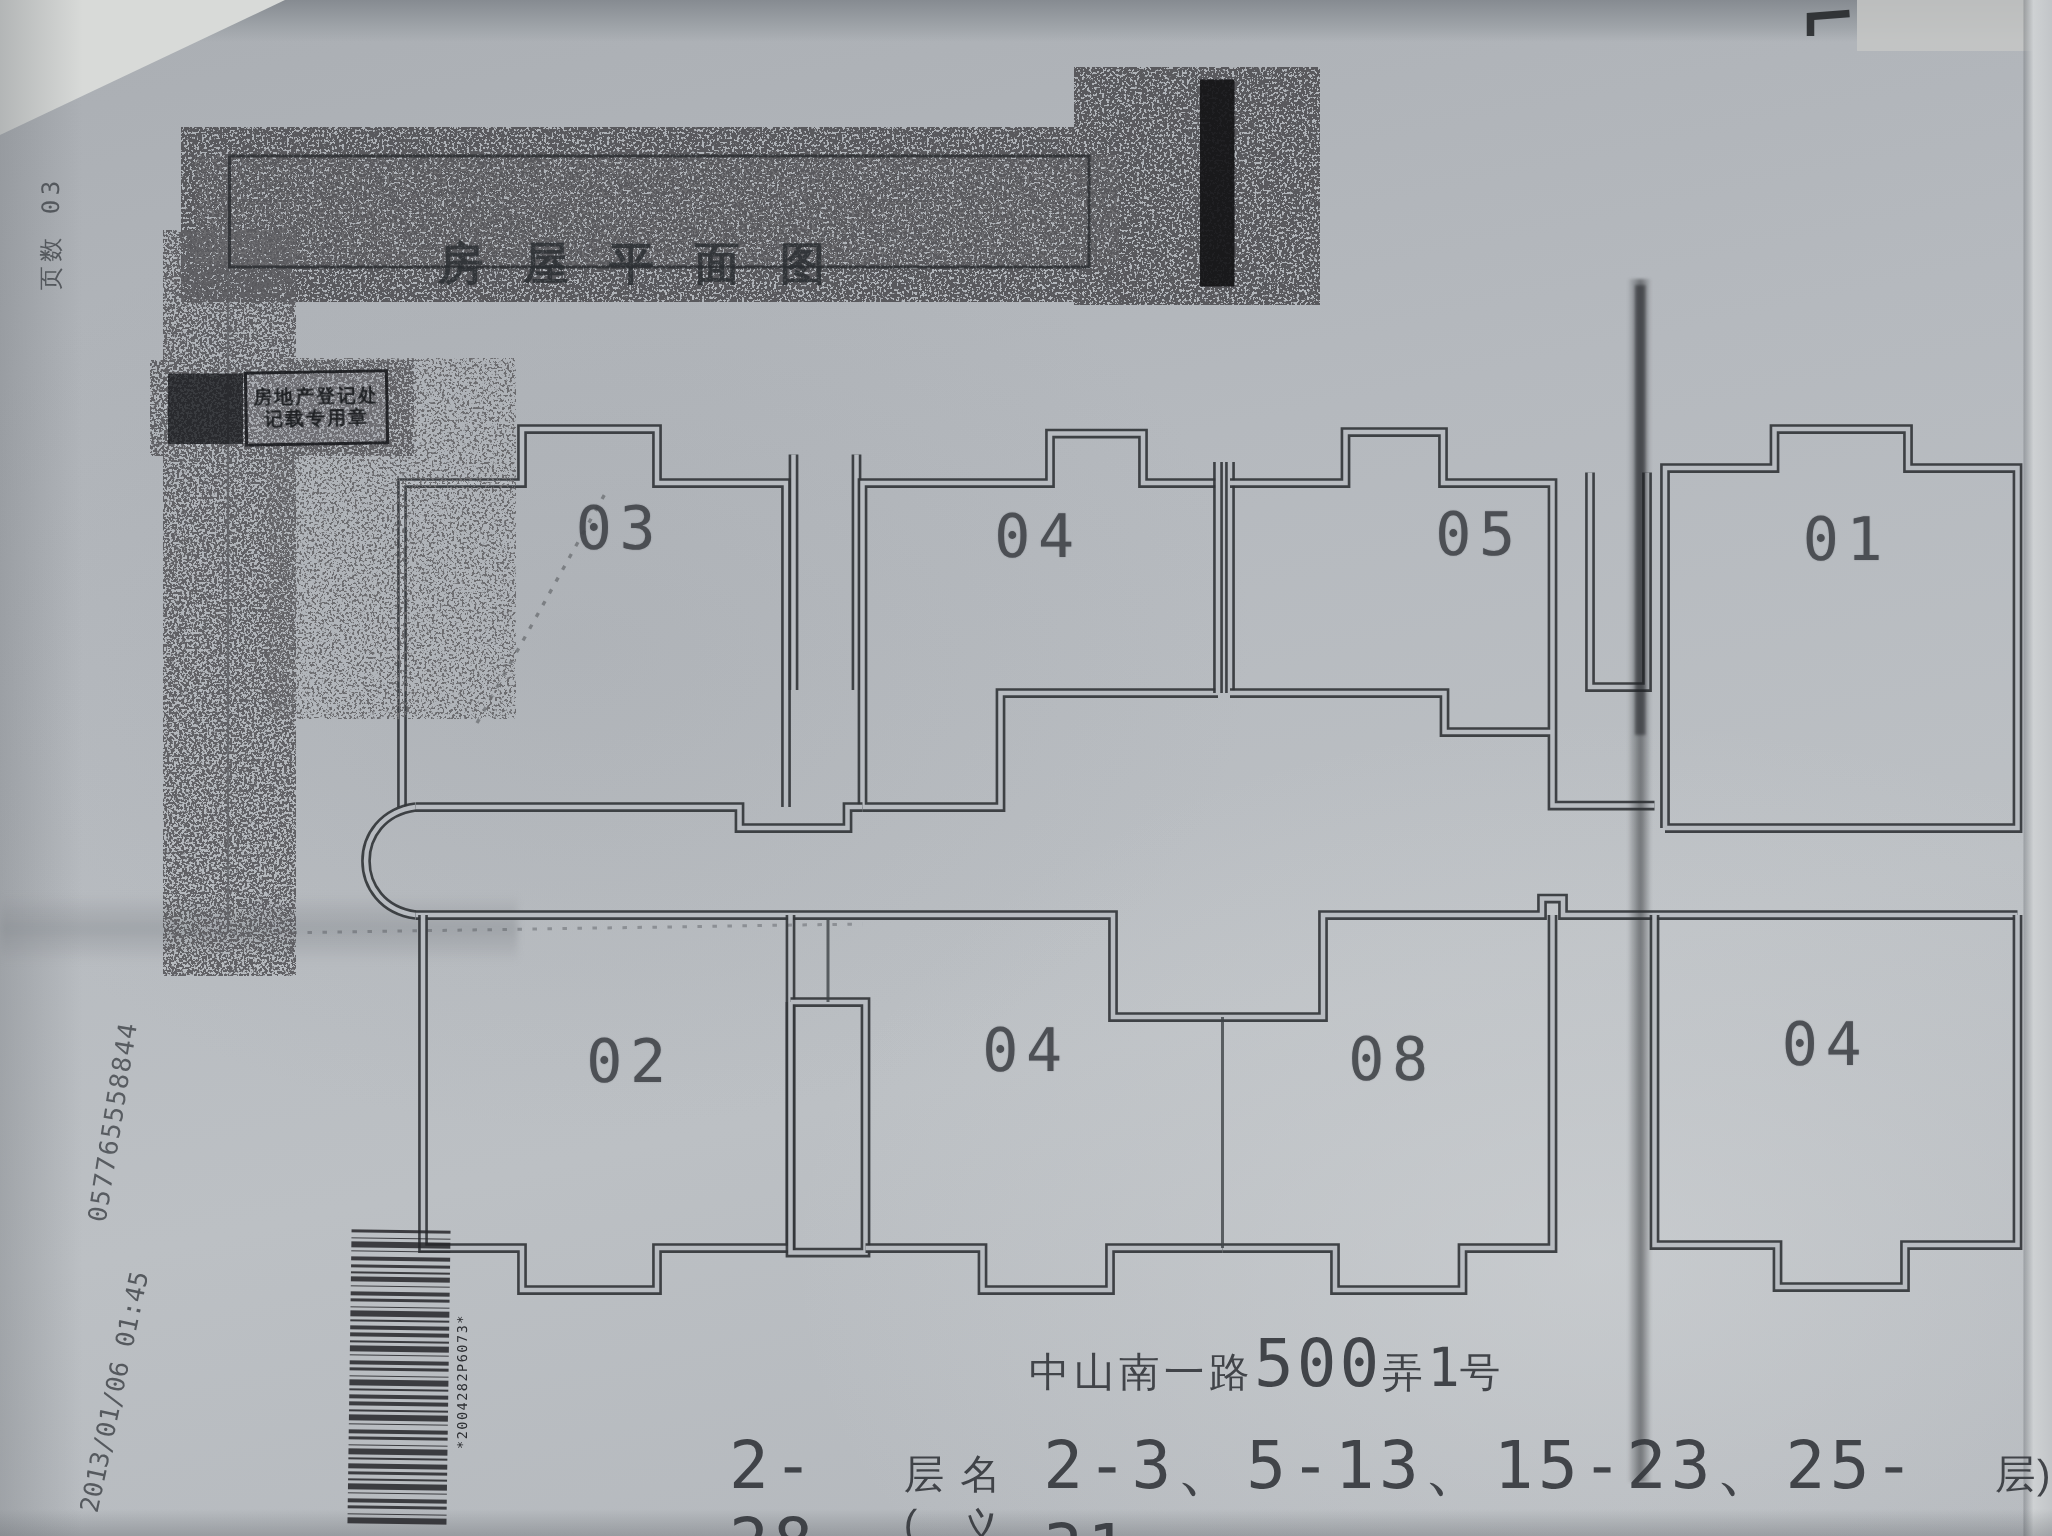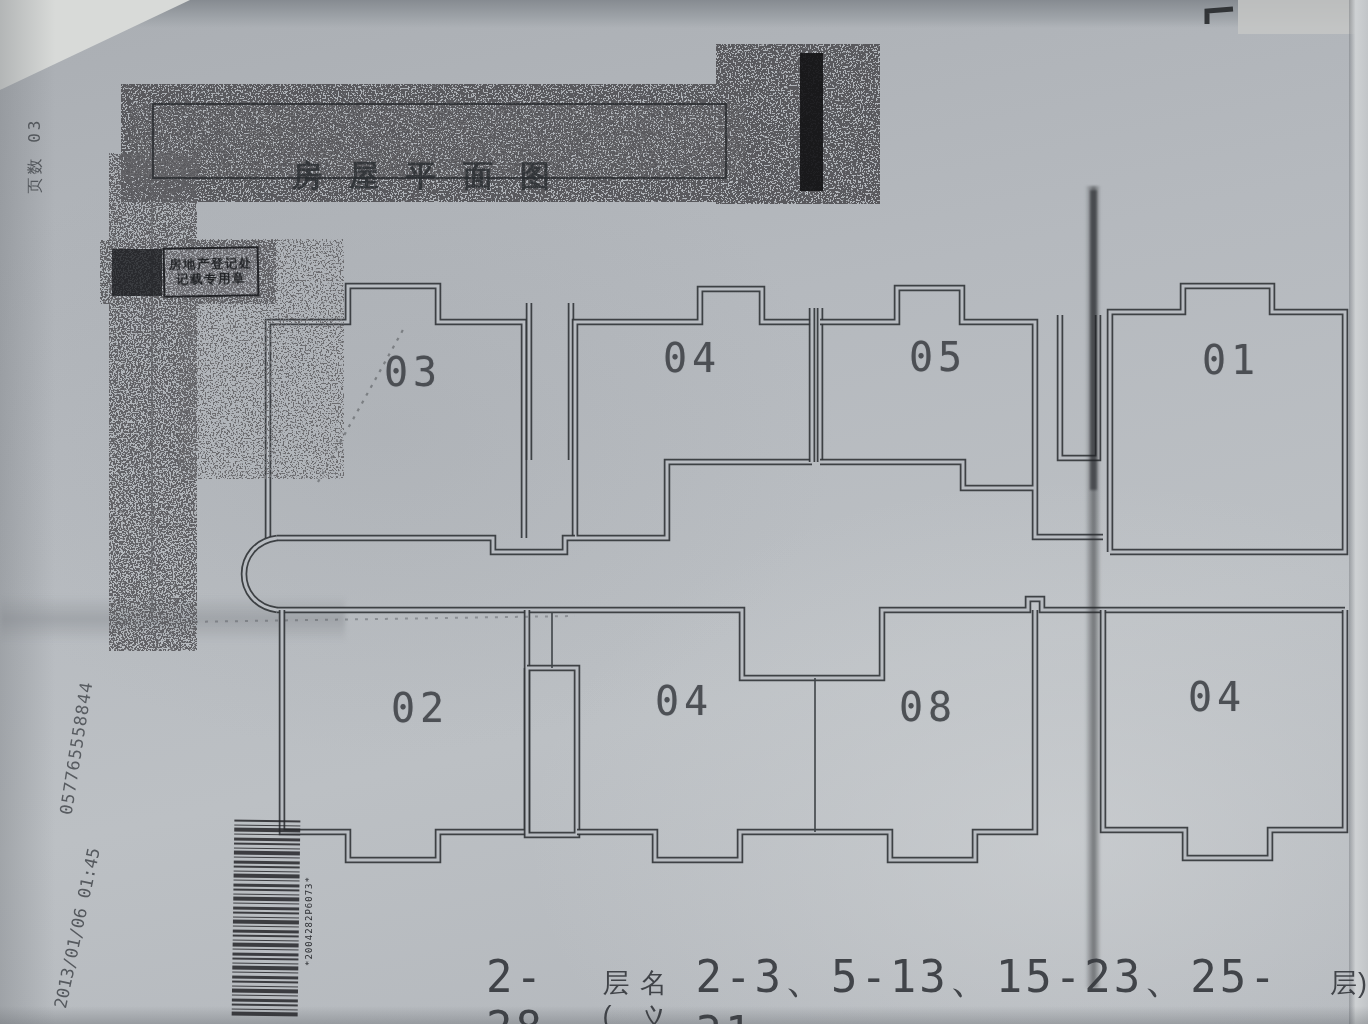--- a/index.html
+++ b/index.html
@@ -216,33 +216,40 @@
     <div>记载专用章</div>
   </div>
 
   <div class="v-text page-label">页数  03</div>
   <div class="v-text scan-number">057765558844</div>
   <div class="v-text scan-date">2013/01/06  01:45</div>
 
   <div class="barcode"></div>
   <div class="barcode-label">*2004282P6073*</div>
 
-  <div class="unit" style="left:413px;top:372px">03</div>
+  <div class="unit" style="left:413px;top:353px">03</div>
   <div class="unit" style="left:692px;top:358px">04</div>
-  <div class="unit" style="left:938px;top:357px">05</div>
+  <div class="unit" style="left:986px;top:357px">05</div>
   <div class="unit" style="left:1231px;top:360px">01</div>
   <div class="unit" style="left:420px;top:708px">02</div>
   <div class="unit" style="left:684px;top:701px">04</div>
   <div class="unit" style="left:928px;top:707px">08</div>
   <div class="unit" style="left:1217px;top:697px">04</div>
 
 
   <div class="crease-main"></div>
   <div class="crease-dark"></div>
 
+  <div class="addr">
+    <span class="cjk">中山南一路</span>
+    <span class="big mono">500</span>
+    <span class="cjk">弄</span>
+    <span class="mid mono">1</span>
+    <span class="cjk">号</span>
+  </div>
   <div class="floors">
     <span class="big mono">2-28</span>
     <span class="cjk">层(</span>
     <span class="cjk">名义</span>
     <span class="big mono">2-3、5-13、15-23、25-31</span>
     <span class="cjk">层)</span>
   </div>
 
 </div>
 

